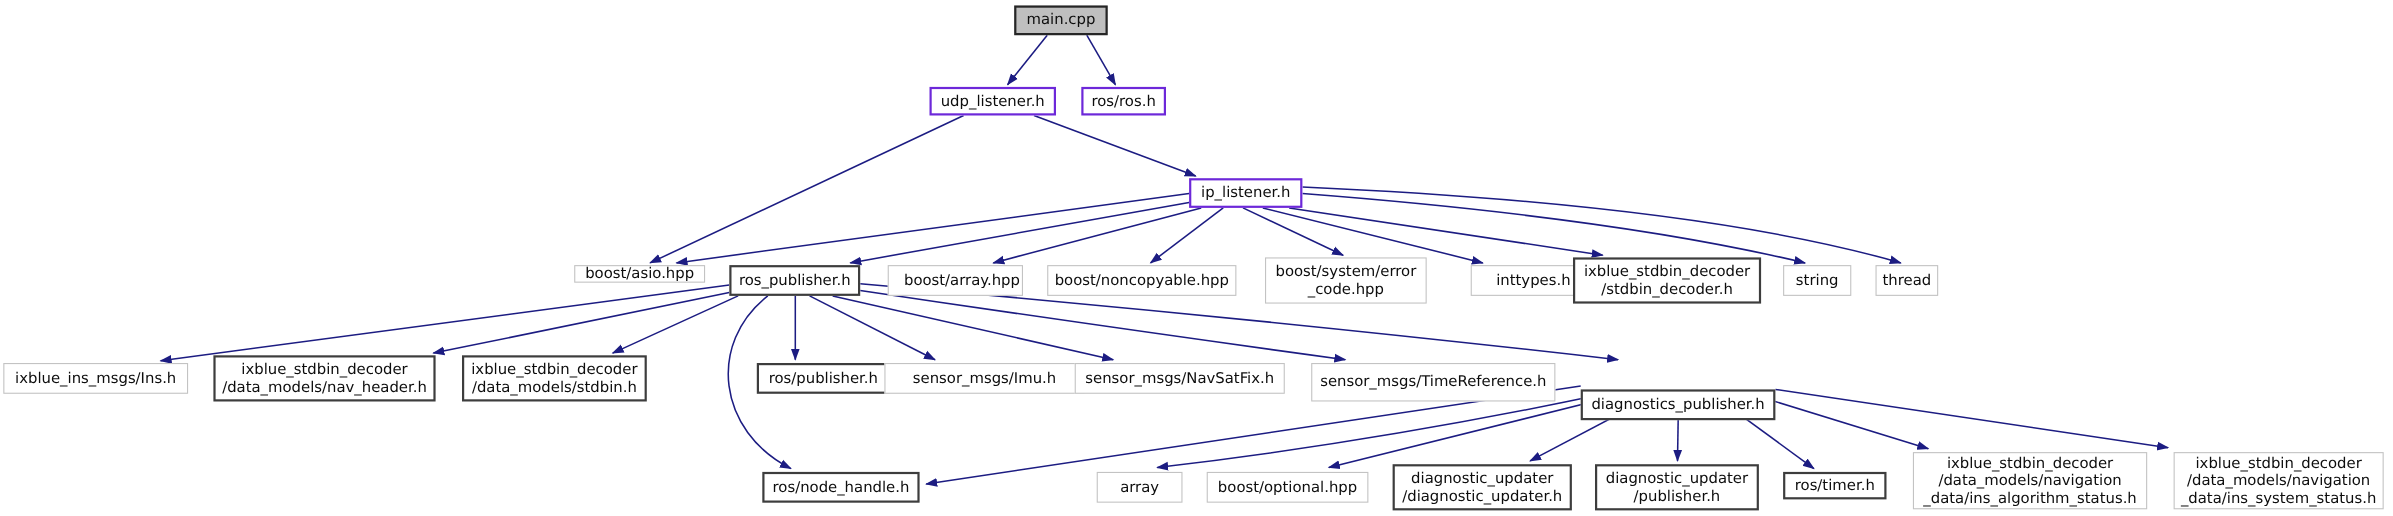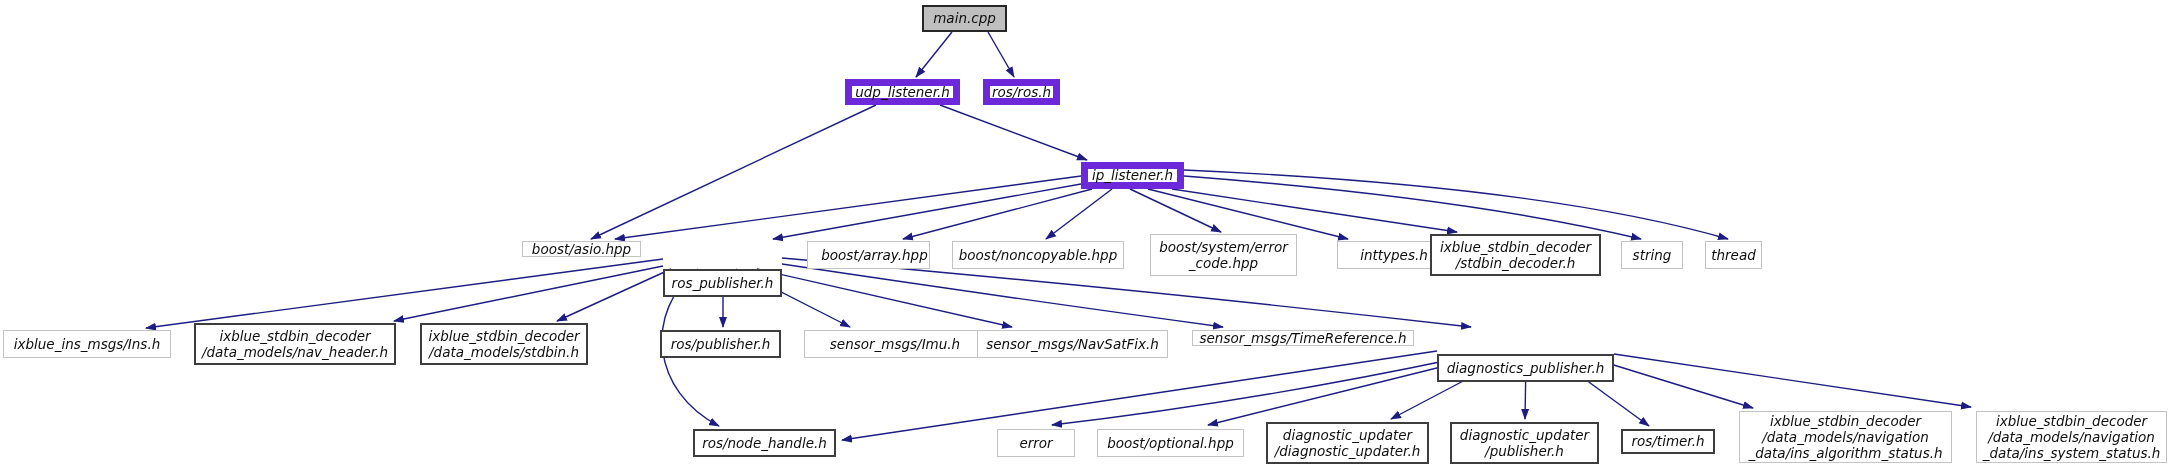--- a/index.html
+++ b/index.html
@@ -2,36 +2,35 @@
 <html><head>
 <meta charset="utf-8">
 <style>
   html,body{margin:0;padding:0;background:#ffffff;}
   #canvas{
     position:relative;
     width:2175px;height:469px;
     background:#ffffff;
     font-family:"DejaVu Sans","Liberation Sans",sans-serif;
     overflow:hidden;
-    font-style:italic;
   }
   #edges{position:absolute;left:0;top:0;width:2175px;height:469px;}
   .node{
     position:absolute;
     box-sizing:border-box;
     display:flex;align-items:center;justify-content:center;
     text-align:center;
     font-size:13.5px;line-height:1.2;
     color:#0d0d0d;
     background:#ffffff;
     white-space:pre-line;
     z-index:2;
   }
   .node-current{background:#bfbfbf;border:2px solid #262626;}
-  .node-linked{border:7px solid #6d28d9;}
+  .node-linked{border:2px solid #6d28d9;}
   .node-bold{border:2px solid #3d3d3d;}
   .node-external{border:1px solid #c3c3c3;}
   .edge{fill:none;stroke-width:1.4px;}
 </style>
 </head>
 <body>
 
 <div id="canvas">
   <svg id="edges" viewBox="0 0 2175 469" xmlns="http://www.w3.org/2000/svg">
     <defs>
@@ -71,42 +70,42 @@
         <path d="M1591,358 L1753,408" class="edge" stroke="#1c1c82" marker-end="url(#arrow)"></path>
         <path d="M1614,354 L1971,407" class="edge" stroke="#1c1c82" marker-end="url(#arrow)"></path>
       </g>
   </svg>
   <div id="nodes">
       <div class="node node-current" style="left: 922px; top: 5px; width: 85px; height: 27px;">main.cpp</div>
       <div class="node node-linked" style="left: 845px; top: 79px; width: 115px; height: 26px;">udp_listener.h</div>
       <div class="node node-linked" style="left: 983px; top: 79px; width: 77px; height: 26px;">ros/ros.h</div>
       <div class="node node-linked" style="left: 1081px; top: 162px; width: 103px; height: 27px;">ip_listener.h</div>
       <div class="node node-external" style="left: 522px; top: 241px; width: 119px; height: 16px;">boost/asio.hpp</div>
-      <div class="node node-bold" style="left: 663px; top: 241px; width: 119px; height: 28px; margin-top: 28px;">ros_publisher.h</div>
+      <div class="node node-bold" style="left: 663px; top: 241px; width: 119px; height: 28px;">ros_publisher.h</div>
       <div class="node node-external" style="left: 807px; top: 241px; width: 123px; height: 28px; padding-left: 12px;">boost/array.hpp</div>
       <div class="node node-external" style="left: 952px; top: 241px; width: 172px; height: 28px;">boost/noncopyable.hpp</div>
       <div class="node node-external" style="left: 1150px; top: 234px; width: 147px; height: 42px;">boost/system/error
 _code.hpp</div>
       <div class="node node-external" style="left: 1318px; top: 241px; width: 114px; height: 28px; margin-left: 19px;">inttypes.h</div>
       <div class="node node-bold" style="left: 1430px; top: 234px; width: 171px; height: 42px;">ixblue_stdbin_decoder
 /stdbin_decoder.h</div>
       <div class="node node-external" style="left: 1621px; top: 241px; width: 62px; height: 28px;">string</div>
       <div class="node node-external" style="left: 1705px; top: 241px; width: 57px; height: 28px;">thread</div>
       <div class="node node-external" style="left: 3px; top: 330px; width: 168px; height: 28px;">ixblue_ins_msgs/Ins.h</div>
       <div class="node node-bold" style="left: 194px; top: 323px; width: 202px; height: 42px;">ixblue_stdbin_decoder
 /data_models/nav_header.h</div>
       <div class="node node-bold" style="left: 420px; top: 323px; width: 168px; height: 42px;">ixblue_stdbin_decoder
 /data_models/stdbin.h</div>
-      <div class="node node-bold" style="left: 660px; top: 330px; width: 121px; height: 28px;">ros/publisher.h</div>
+      <div class="node node-bold" style="left: 688px; top: 330px; width: 121px; height: 28px;">ros/publisher.h</div>
       <div class="node node-external" style="left: 804px; top: 330px; width: 182px; height: 28px;">sensor_msgs/Imu.h</div>
       <div class="node node-external" style="left: 977px; top: 330px; width: 191px; height: 28px;">sensor_msgs/NavSatFix.h</div>
-      <div class="node node-external" style="left: 1192px; top: 330px; width: 222px; height: 16px;">sensor_msgs/TimeReference.h</div>
+      <div class="node node-external" style="left: 1192px; top: 330px; width: 222px; height: 35px;">sensor_msgs/TimeReference.h</div>
       <div class="node node-bold" style="left: 1437px; top: 330px; width: 177px; height: 28px; margin-top: 24px;">diagnostics_publisher.h</div>
       <div class="node node-bold" style="left: 693px; top: 429px; width: 143px; height: 28px;">ros/node_handle.h</div>
-      <div class="node node-external" style="left: 997px; top: 429px; width: 78px; height: 28px;">error</div>
+      <div class="node node-external" style="left: 997px; top: 429px; width: 78px; height: 28px;">array</div>
       <div class="node node-external" style="left: 1097px; top: 429px; width: 147px; height: 28px;">boost/optional.hpp</div>
       <div class="node node-bold" style="left: 1266px; top: 422px; width: 163px; height: 42px;">diagnostic_updater
 /diagnostic_updater.h</div>
       <div class="node node-bold" style="left: 1450px; top: 422px; width: 149px; height: 42px;">diagnostic_updater
 /publisher.h</div>
       <div class="node node-bold" style="left: 1621px; top: 429px; width: 94px; height: 25px;">ros/timer.h</div>
       <div class="node node-external" style="left: 1739px; top: 411px; width: 213px; height: 52px;">ixblue_stdbin_decoder
 /data_models/navigation
 _data/ins_algorithm_status.h</div>
       <div class="node node-external" style="left: 1976px; top: 411px; width: 191px; height: 52px;">ixblue_stdbin_decoder

